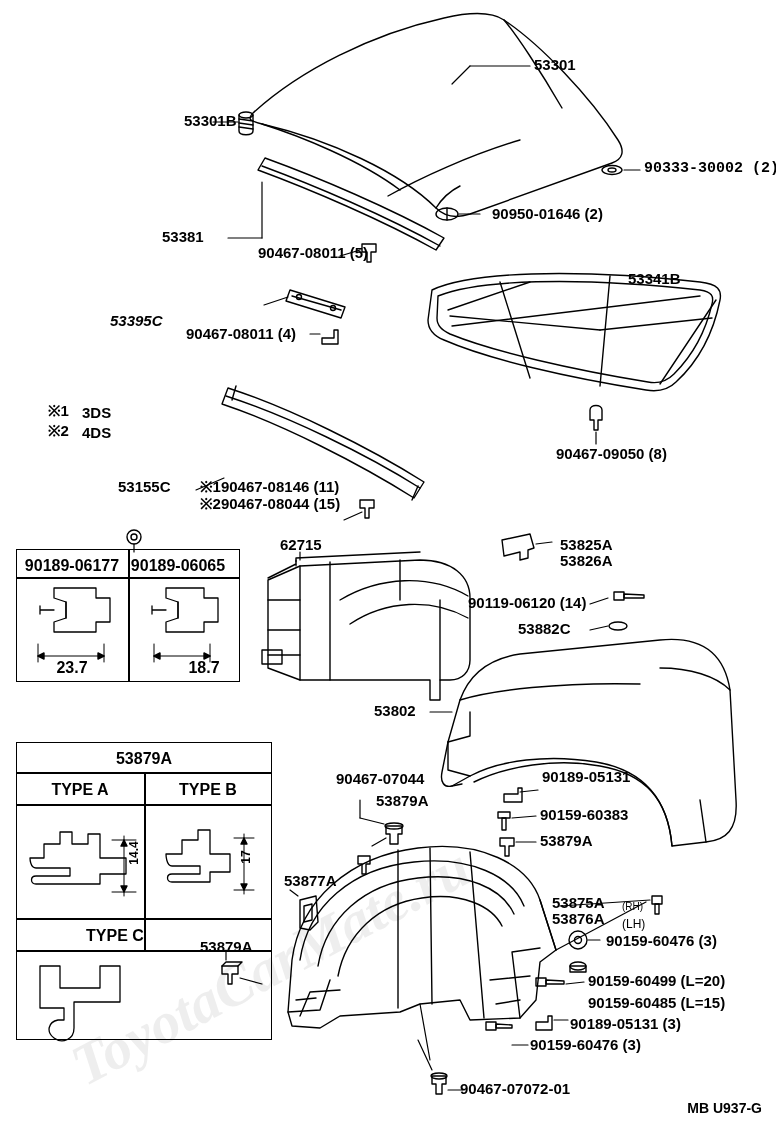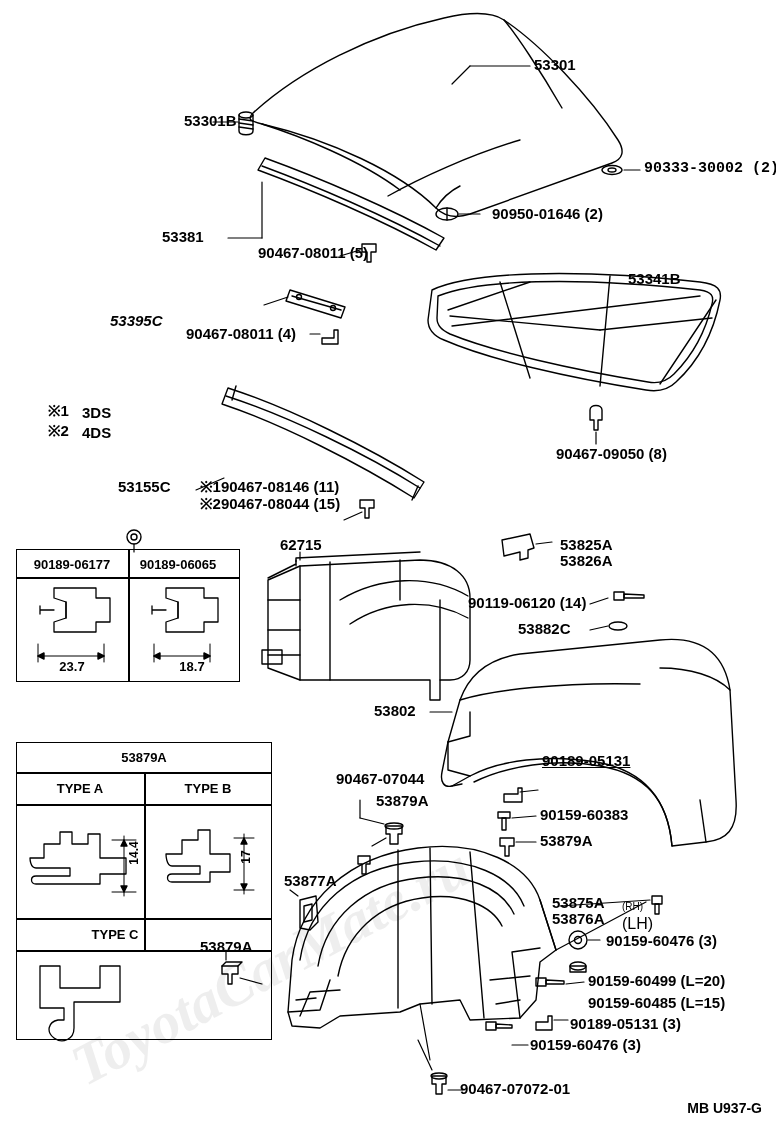--- a/index.html
+++ b/index.html
@@ -30,21 +30,21 @@
     font-style:italic;
     font-weight:bold;
     transform:rotate(-28deg);
     transform-origin:left top;
     white-space:nowrap;
     pointer-events:none;
     font-family:"Liberation Serif", serif;
   }
   .boxtable{position:absolute;border:1.6px solid #000;box-sizing:border-box;}
   .cellline{position:absolute;background:#000;}
-  .ctext{position:absolute;font-size:13px;font-weight:bold;text-align:center;}
+  .ctext{position:absolute;font-size:16px;font-weight:bold;text-align:center;}
   .footer{position:absolute;right:14px;bottom:10px;font-size:14px;font-weight:bold;}
 </style>
 </head>
 <body>
 
 <div id="sheet">
 
   <div class="wm" style="left:60px;top:1040px;">ToyotaCarMate.ru</div>
 
   <svg class="layer" viewBox="0 0 776 1126">
@@ -330,48 +330,48 @@
   <div class="lbl" style="left:200px;top:480px;">※190467-08146 (11)</div>
   <div class="lbl" style="left:200px;top:497px;text-align:right;">※290467-08044 (15)</div>
   <div class="lbl" style="left:280px;top:538px;">62715</div>
   <div class="lbl" style="left:560px;top:538px;">53825A</div>
   <div class="lbl" style="left:560px;top:554px;">53826A</div>
   <div class="lbl" style="left:468px;top:596px;">90119-06120 (14)</div>
   <div class="lbl" style="left:518px;top:622px;">53882C</div>
   <div class="lbl" style="left:374px;top:704px;">53802</div>
   <div class="lbl" style="left:308px;top:772px;margin-left:28px;">90467-07044</div>
   <div class="lbl" style="left:376px;top:794px;">53879A</div>
-  <div class="lbl" style="left:542px;top:754px;text-decoration:underline;">90189-05131</div>
+  <div class="lbl" style="left:542px;top:770px;">90189-05131</div>
   <div class="lbl" style="left:540px;top:808px;">90159-60383</div>
   <div class="lbl" style="left:540px;top:834px;">53879A</div>
   <div class="lbl" style="left:284px;top:874px;">53877A</div>
   <div class="lbl" style="left:200px;top:940px;">53879A</div>
   <div class="lbl" style="left:552px;top:896px;">53875A</div>
   <div class="lbl" style="left:552px;top:912px;">53876A</div>
   <div class="lbl small norm" style="left:622px;top:900px;font-size:10px;">(RH)</div>
-  <div class="lbl small norm" style="left:622px;top:917px;font-size:16px;">(LH)</div>
+  <div class="lbl small norm" style="left:622px;top:917px;font-size:12px;">(LH)</div>
   <div class="lbl" style="left:606px;top:934px;">90159-60476 (3)</div>
   <div class="lbl" style="left:588px;top:974px;">90159-60499 (L=20)</div>
   <div class="lbl" style="left:588px;top:996px;">90159-60485 (L=15)</div>
   <div class="lbl" style="left:570px;top:1017px;">90189-05131 (3)</div>
   <div class="lbl" style="left:530px;top:1038px;">90159-60476 (3)</div>
   <div class="lbl" style="left:460px;top:1082px;">90467-07072-01</div>
 
   <div class="lbl" style="left:48px;top:404px;font-size:15px;">※1</div>
   <div class="lbl" style="left:82px;top:406px;">3DS</div>
   <div class="lbl" style="left:48px;top:424px;font-size:15px;">※2</div>
   <div class="lbl" style="left:82px;top:426px;text-align:center;">4DS</div>
 
   <div class="boxtable" style="left:16px;top:549px;width:224px;height:133px;"></div>
   <div class="cellline" style="left:16px;top:577px;width:224px;height:1.6px;"></div>
   <div class="cellline" style="left:128px;top:549px;width:1.6px;height:133px;"></div>
   <div class="ctext" style="left:16px;top:557px;width:112px;">90189-06177</div>
   <div class="ctext" style="left:128px;top:557px;width:100px;">90189-06065</div>
   <div class="ctext" style="left:16px;top:659px;width:112px;">23.7</div>
-  <div class="ctext" style="left:128px;top:659px;width:128px;">18.7</div>
+  <div class="ctext" style="left:140px;top:659px;width:128px;">18.7</div>
 
   <div class="boxtable" style="left:16px;top:742px;width:256px;height:298px;"></div>
   <div class="cellline" style="left:16px;top:772px;width:256px;height:1.6px;"></div>
   <div class="cellline" style="left:16px;top:804px;width:256px;height:1.6px;"></div>
   <div class="cellline" style="left:16px;top:918px;width:256px;height:1.6px;"></div>
   <div class="cellline" style="left:16px;top:950px;width:256px;height:1.6px;"></div>
   <div class="cellline" style="left:144px;top:772px;width:1.6px;height:146px;"></div>
   <div class="cellline" style="left:144px;top:918px;width:1.6px;height:32px;"></div>
   <div class="ctext" style="left:16px;top:750px;width:256px;">53879A</div>
   <div class="ctext" style="left:16px;top:781px;width:128px;">TYPE A</div>

